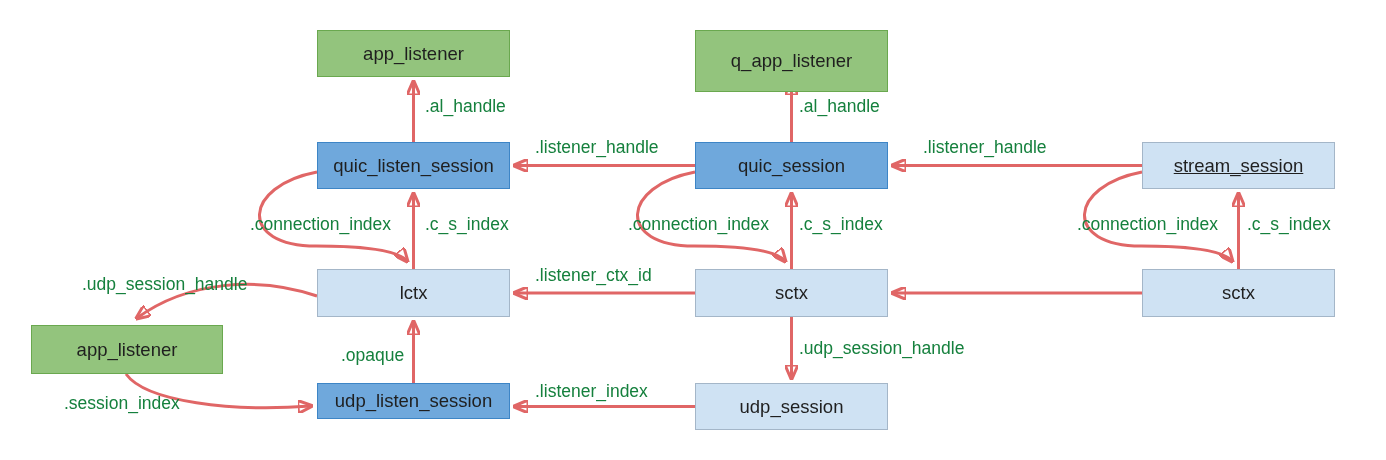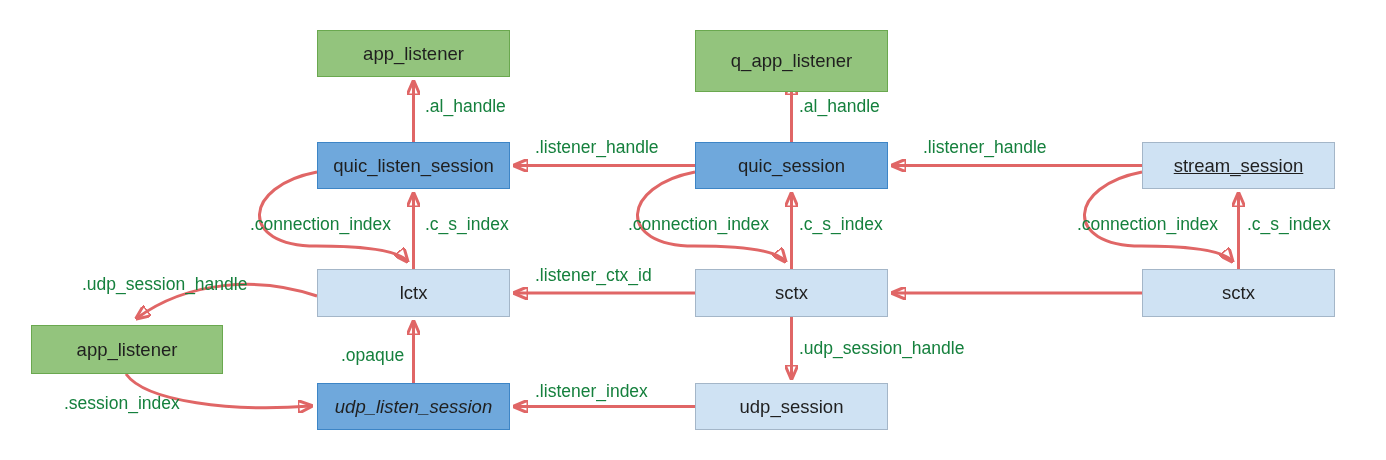--- a/index.html
+++ b/index.html
@@ -97,21 +97,21 @@
 
   <div class="node blue" style="left:317px; top:142px; width:193px; height:47px;">quic_listen_session</div>
   <div class="node blue" style="left:695px; top:142px; width:193px; height:47px;">quic_session</div>
   <div class="node lightblue" style="left:1142px; top:142px; width:193px; height:47px;text-decoration:underline;">stream_session</div>
 
   <div class="node lightblue" style="left:317px; top:269px; width:193px; height:48px;">lctx</div>
   <div class="node lightblue" style="left:695px; top:269px; width:193px; height:48px;">sctx</div>
   <div class="node lightblue" style="left:1142px; top:269px; width:193px; height:48px;text-align:center;">sctx</div>
 
   <div class="node green" style="left:31px; top:325px; width:192px; height:49px;">app_listener</div>
-  <div class="node blue" style="left:317px; top:383px; width:193px; height:47px;font-style:italic;">udp_listen_session</div>
+  <div class="node blue" style="left:317px; top:383px; width:193px; height:36px;">udp_listen_session</div>
   <div class="node lightblue" style="left:695px; top:383px; width:193px; height:47px;">udp_session</div>
 
   <div class="elabel" style="left:425px; top:96px;">.al_handle</div>
   <div class="elabel" style="left:799px; top:96px;">.al_handle</div>
   <div class="elabel" style="left:535px; top:137px;">.listener_handle</div>
   <div class="elabel" style="left:923px; top:137px;">.listener_handle</div>
 
   <div class="elabel" style="left:250px; top:214px;">.connection_index</div>
   <div class="elabel" style="left:425px; top:214px;">.c_s_index</div>
   <div class="elabel" style="left:628px; top:214px;">.connection_index</div>

